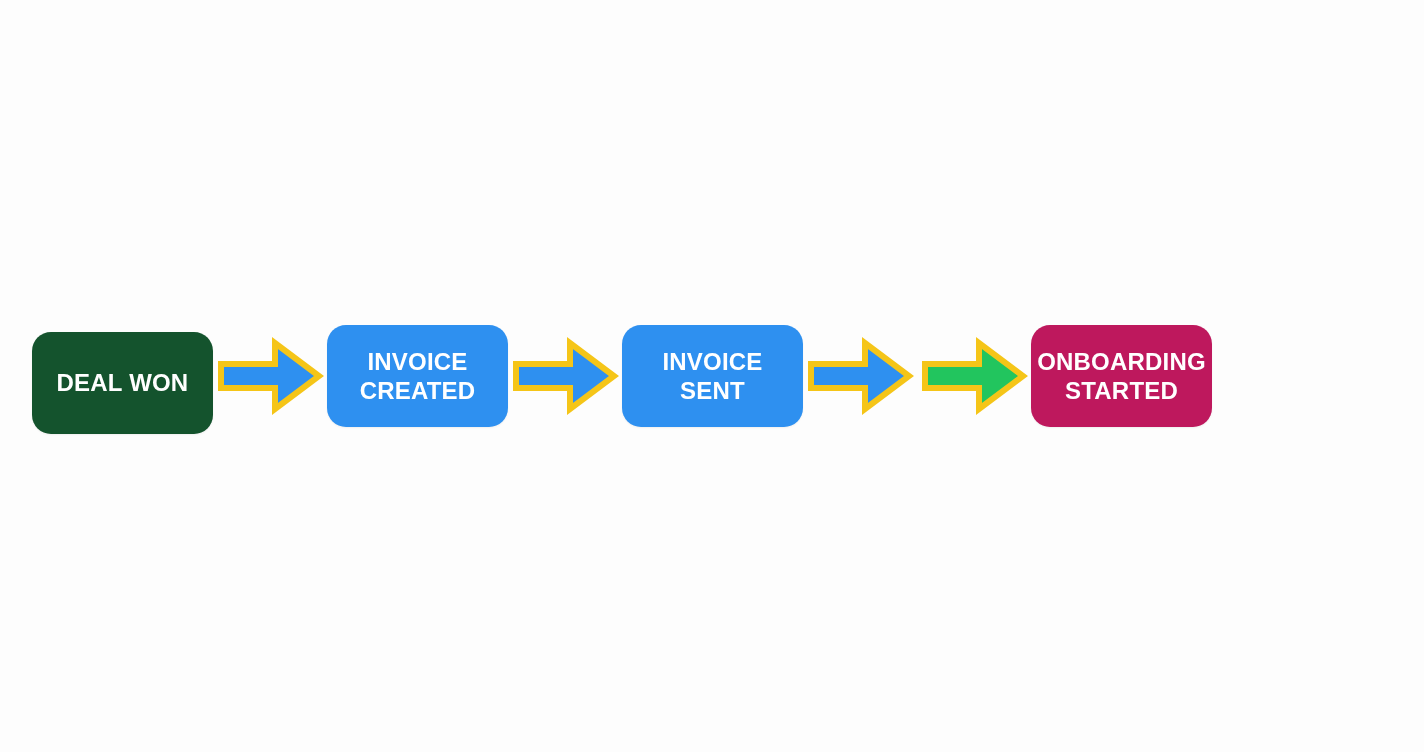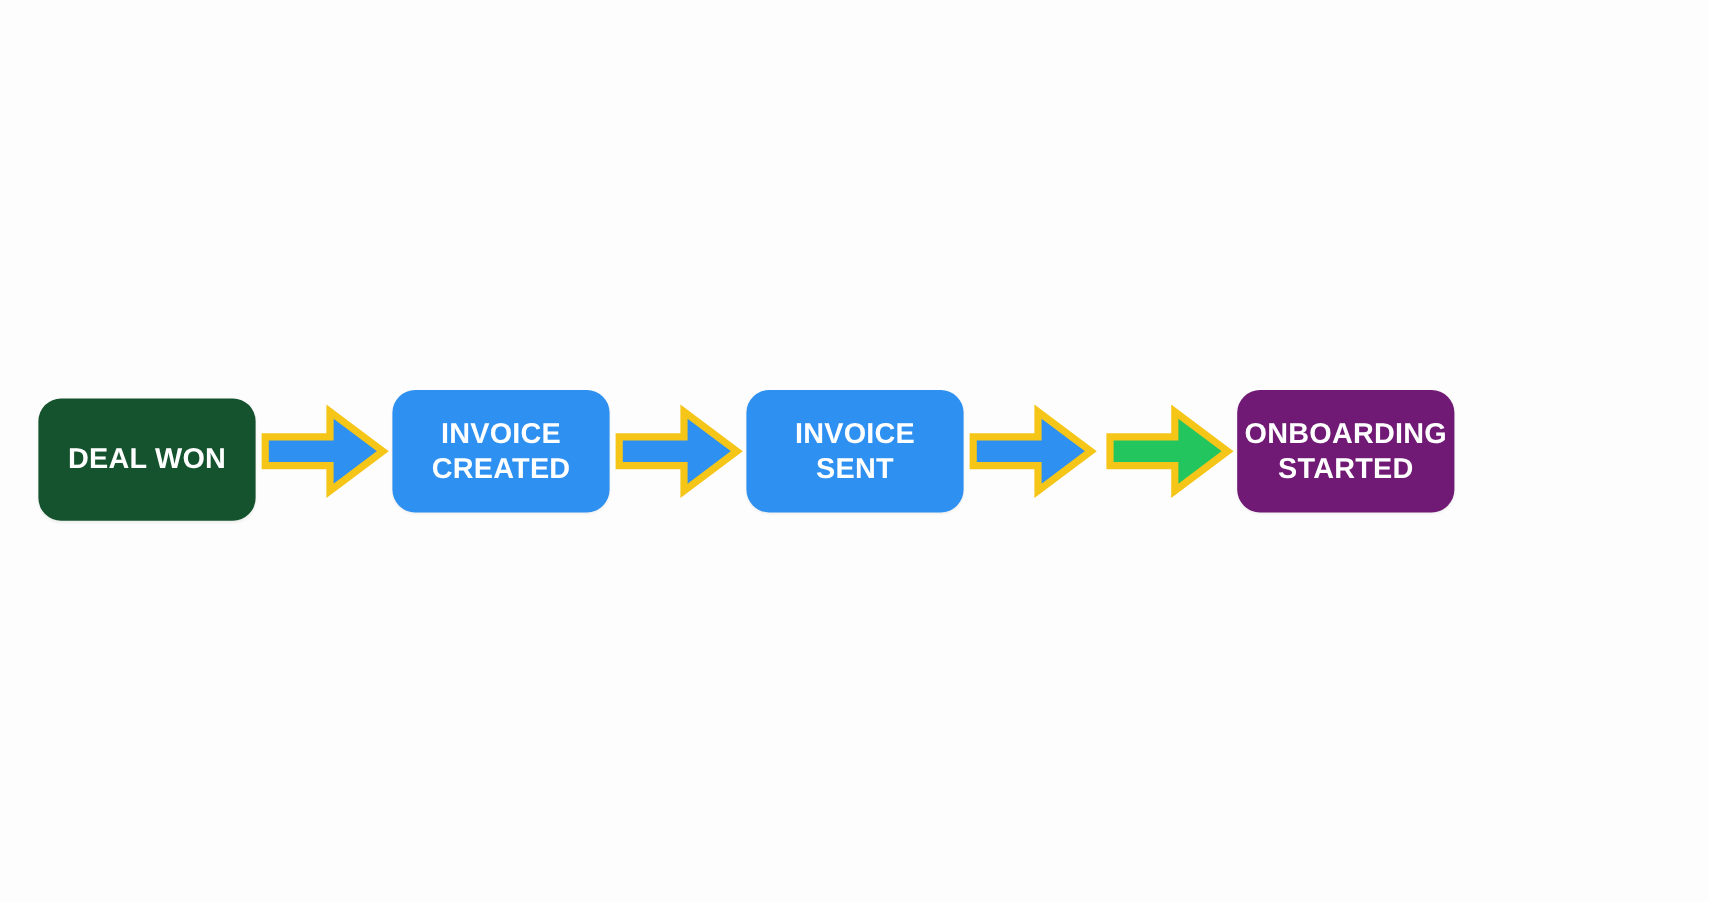--- a/index.html
+++ b/index.html
@@ -112,19 +112,19 @@
       </svg>
     </div>
 
 
     <div class="arrow-connector">
       <svg viewBox="0 0 104 74" xmlns="http://www.w3.org/2000/svg">
         <polygon points="3,25 57,25 57,4 101,37 57,70 57,49 3,49" fill="#22c55e" stroke="#f5c518" stroke-width="6" stroke-linejoin="miter"></polygon>
       </svg>
     </div>
 
-    <div class="stage-node node-blue w-onboard" style="background: #701a75;">
+    <div class="stage-node node-blue w-onboard" style="background: #be185d;">
       <span class="stage-label">ONBOARDING
 STARTED</span>
     </div>
 
   </div>
 </div>
 
 </body></html>

